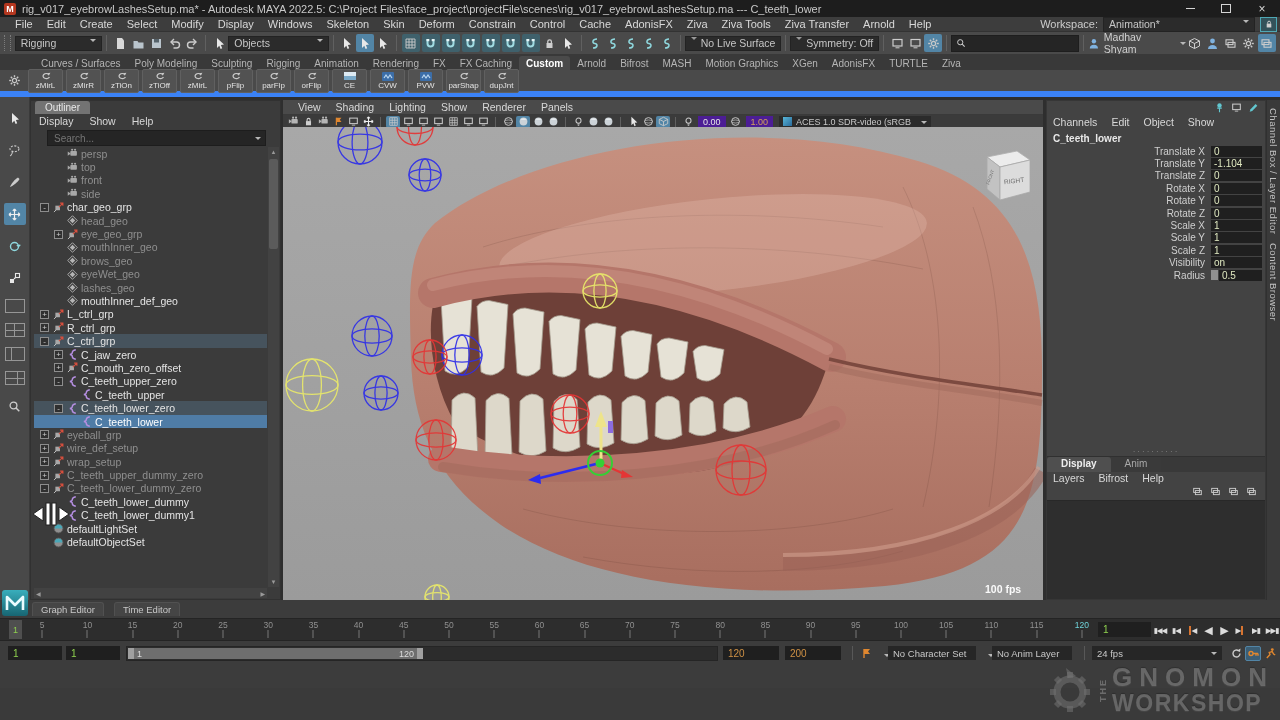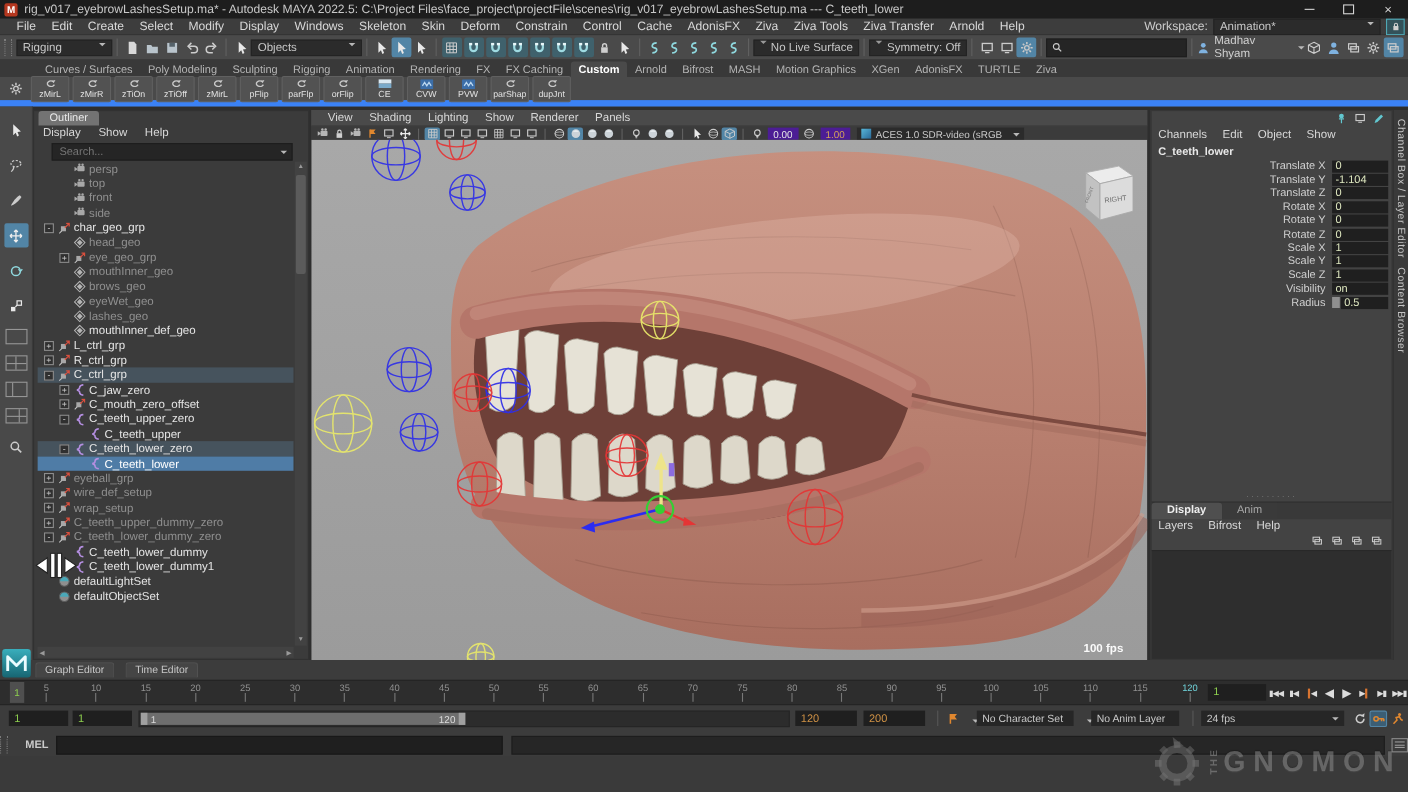--- a/index.html
+++ b/index.html
@@ -1517,31 +1517,20 @@
             <path d="M6 6.5 h5 M9 6.5 v2.2 M11 6.5 v2.2" stroke="#e0872f" stroke-width="1.4" fill="none"></path>
           </svg>
         </div>
       <div class="rico" style="left:1262px;" id="ri-run">
           <svg width="13" height="13" viewBox="0 0 13 13">
             <circle cx="8.3" cy="2.6" r="1.4" fill="#e0872f"></circle>
             <path d="M2.8 11 L6 7.6 L5.2 5.4 L8.2 4.6 L9.6 7 L11.2 8" stroke="#e0872f" stroke-width="1.4" fill="none"></path>
           </svg>
         </div>
     </div>
-    <div id="melrow">
-      <div class="grip"></div>
-      <span id="mel-label">MEL</span>
-      <input id="mel-input" style="">
-      <div id="mel-result"></div>
-      <div id="script-editor-btn">
-          <i></i>
-          <i></i>
-          <i></i>
-        </div>
-    </div>
     <div id="helpline"></div>
   </div>
 
   <div id="watermark">
     <svg width="48" height="48" viewBox="0 0 48 48">
       <g fill="none" stroke="rgba(160,160,160,0.55)" stroke-width="7">
         <circle cx="24" cy="26" r="13"></circle>
       </g>
       <g stroke="rgba(160,160,160,0.55)" stroke-width="6">
         <path d="M24 6 V12"></path>
@@ -1551,20 +1540,21 @@
         <path d="M10 12 L14 16"></path>
           <path d="M34 36 L38 40"></path>
           <path d="M10 40 L14 36"></path>
           <path d="M34 16 L38 12"></path>
       </g>
       <path d="M20 2 L30 10 L22 12 Z" fill="rgba(160,160,160,0.55)"></path>
     </svg>
     <span id="wm-the">THE</span>
     <div>
       <div class="wm-txt" id="wm-1">GNOMON</div>
+      <div class="wm-txt" id="wm-2">WORKSHOP</div>
     </div>
   </div>
 
   <div id="cursor">
     <svg width="38" height="26" viewBox="0 0 38 26">
       <g fill="#ffffff" stroke="#222" stroke-width="1">
         <polygon points="1,13 11,6 11,20"></polygon>
         <rect x="14" y="2" width="4" height="22"></rect>
         <rect x="20" y="2" width="4" height="22"></rect>
         <polygon points="37,13 27,6 27,20"></polygon>

